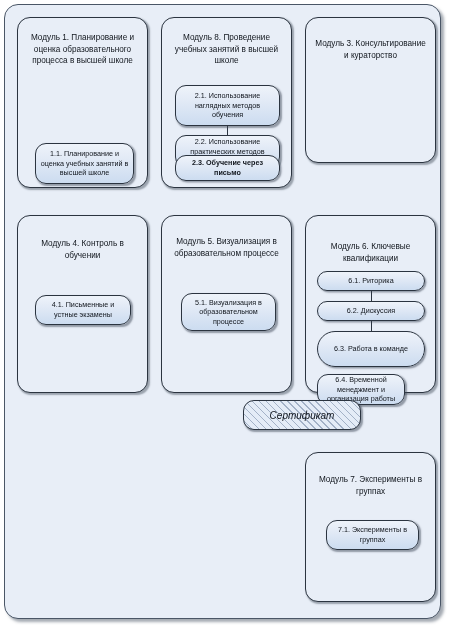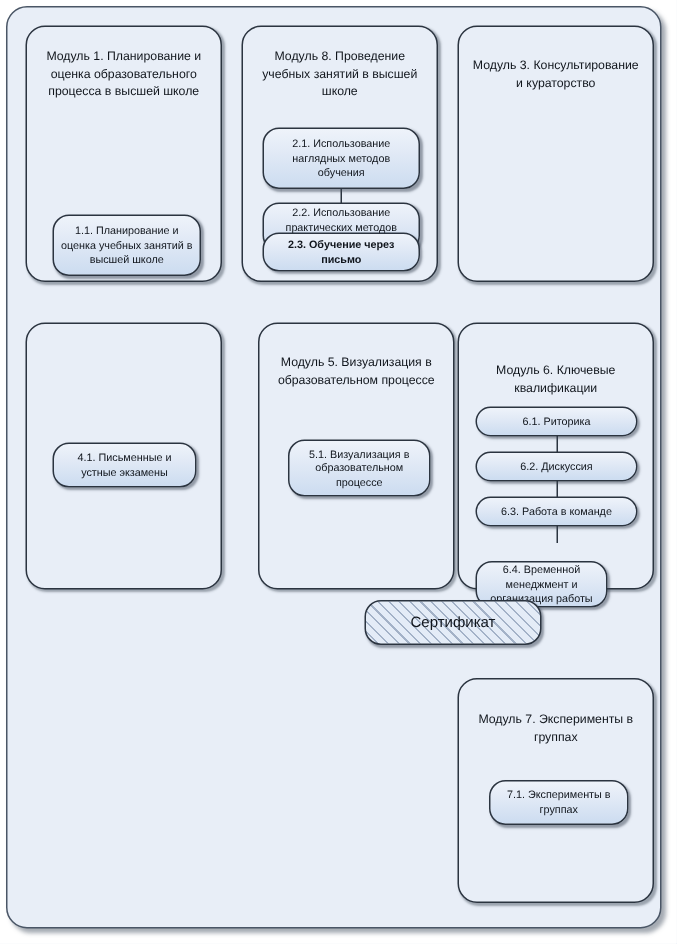--- a/index.html
+++ b/index.html
@@ -87,20 +87,21 @@
       rgba(110,130,160,0.55) 1px,
       rgba(0,0,0,0) 1px,
       rgba(0,0,0,0) 5px
     );
     box-shadow: 1.5px 1.5px 1.5px rgba(60,70,85,0.5);
     display: flex;
     align-items: center;
     justify-content: center;
     font-size: 10px;
     color: #10151c;
+    font-style: italic;
   }
 </style>
 </head>
 <body>
 
 <div id="canvas">
 
   <div class="outer-frame"></div>
 
   <div class="panel" style="left:17px; top:17px; width:131px; height:171px;">
@@ -112,43 +113,44 @@
     <div class="panel-title" style="top:14px;">Модуль 8. Проведение учебных занятий в высшей школе</div>
 
     <div class="connector" style="left:65px; top:108px; height:10px;"></div>
     <div class="connector" style="left:65px; top:150px; height:8px;"></div>
 
     <div class="node" style="left:13px; top:67px; width:105px; height:41px;">2.1. Использование наглядных методов обучения</div>
     <div class="node" style="left:13px; top:117px; width:105px; height:33px;">2.2. Использование практических методов обучения</div>
     <div class="node" style="left:13px; top:137px; width:105px; height:26px;font-weight:bold;">2.3. Обучение через письмо</div>
   </div>
 
-  <div class="panel" style="left:305px; top:17px; width:131px; height:171px;">
+  <div class="panel" style="left:305px; top:17px; width:131px; height:146px;">
     <div class="panel-title" style="top:20px;">Модуль 3. Консультирование и кураторство</div>
   </div>
 
   <div class="panel" style="left:17px; top:215px; width:131px; height:178px;">
+    <div class="panel-title" style="top:22px;">Модуль 4. Контроль в обучении</div>
     <div class="node" style="left:17px; top:79px; width:96px; height:30px;">4.1. Письменные и устные экзамены</div>
   </div>
 
-  <div class="panel" style="left:161px; top:215px; width:131px; height:178px;margin-left:11px;">
+  <div class="panel" style="left:161px; top:215px; width:131px; height:178px;">
     <div class="panel-title" style="top:20px;">Модуль 5. Визуализация в образовательном процессе</div>
     <div class="node" style="left:19px; top:77px; width:95px; height:38px;">5.1. Визуализация в образовательном процессе</div>
   </div>
 
   <div class="panel" style="left:305px; top:215px; width:131px; height:178px;">
     <div class="panel-title" style="top:25px;">Модуль 6. Ключевые квалификации</div>
 
     <div class="connector" style="left:65px; top:74px; height:12px;"></div>
     <div class="connector" style="left:65px; top:104px; height:12px;"></div>
     <div class="connector" style="left:65px; top:134px; height:12px;"></div>
 
     <div class="node pill" style="left:11px; top:55px; width:108px; height:20px;">6.1. Риторика</div>
     <div class="node pill" style="left:11px; top:85px; width:108px; height:20px;">6.2. Дискуссия</div>
-    <div class="node pill" style="left:11px; top:115px; width:108px; height:20px;">6.3. Работа в команде</div>
+    <div class="node pill" style="left:11px; top:115px; width:108px; height:36px;">6.3. Работа в команде</div>
     <div class="node" style="left:11px; top:158px; width:88px; height:31px;">6.4. Временной менеджмент и организация работы</div>
   </div>
 
   <div class="certificate" style="left:243px; top:400px; width:118px; height:30px;">Сертификат</div>
 
   <div class="panel" style="left:305px; top:452px; width:131px; height:150px;">
     <div class="panel-title" style="top:21px;">Модуль 7. Эксперименты в группах</div>
     <div class="node" style="left:20px; top:67px; width:93px; height:30px;">7.1. Эксперименты в группах</div>
   </div>
 

